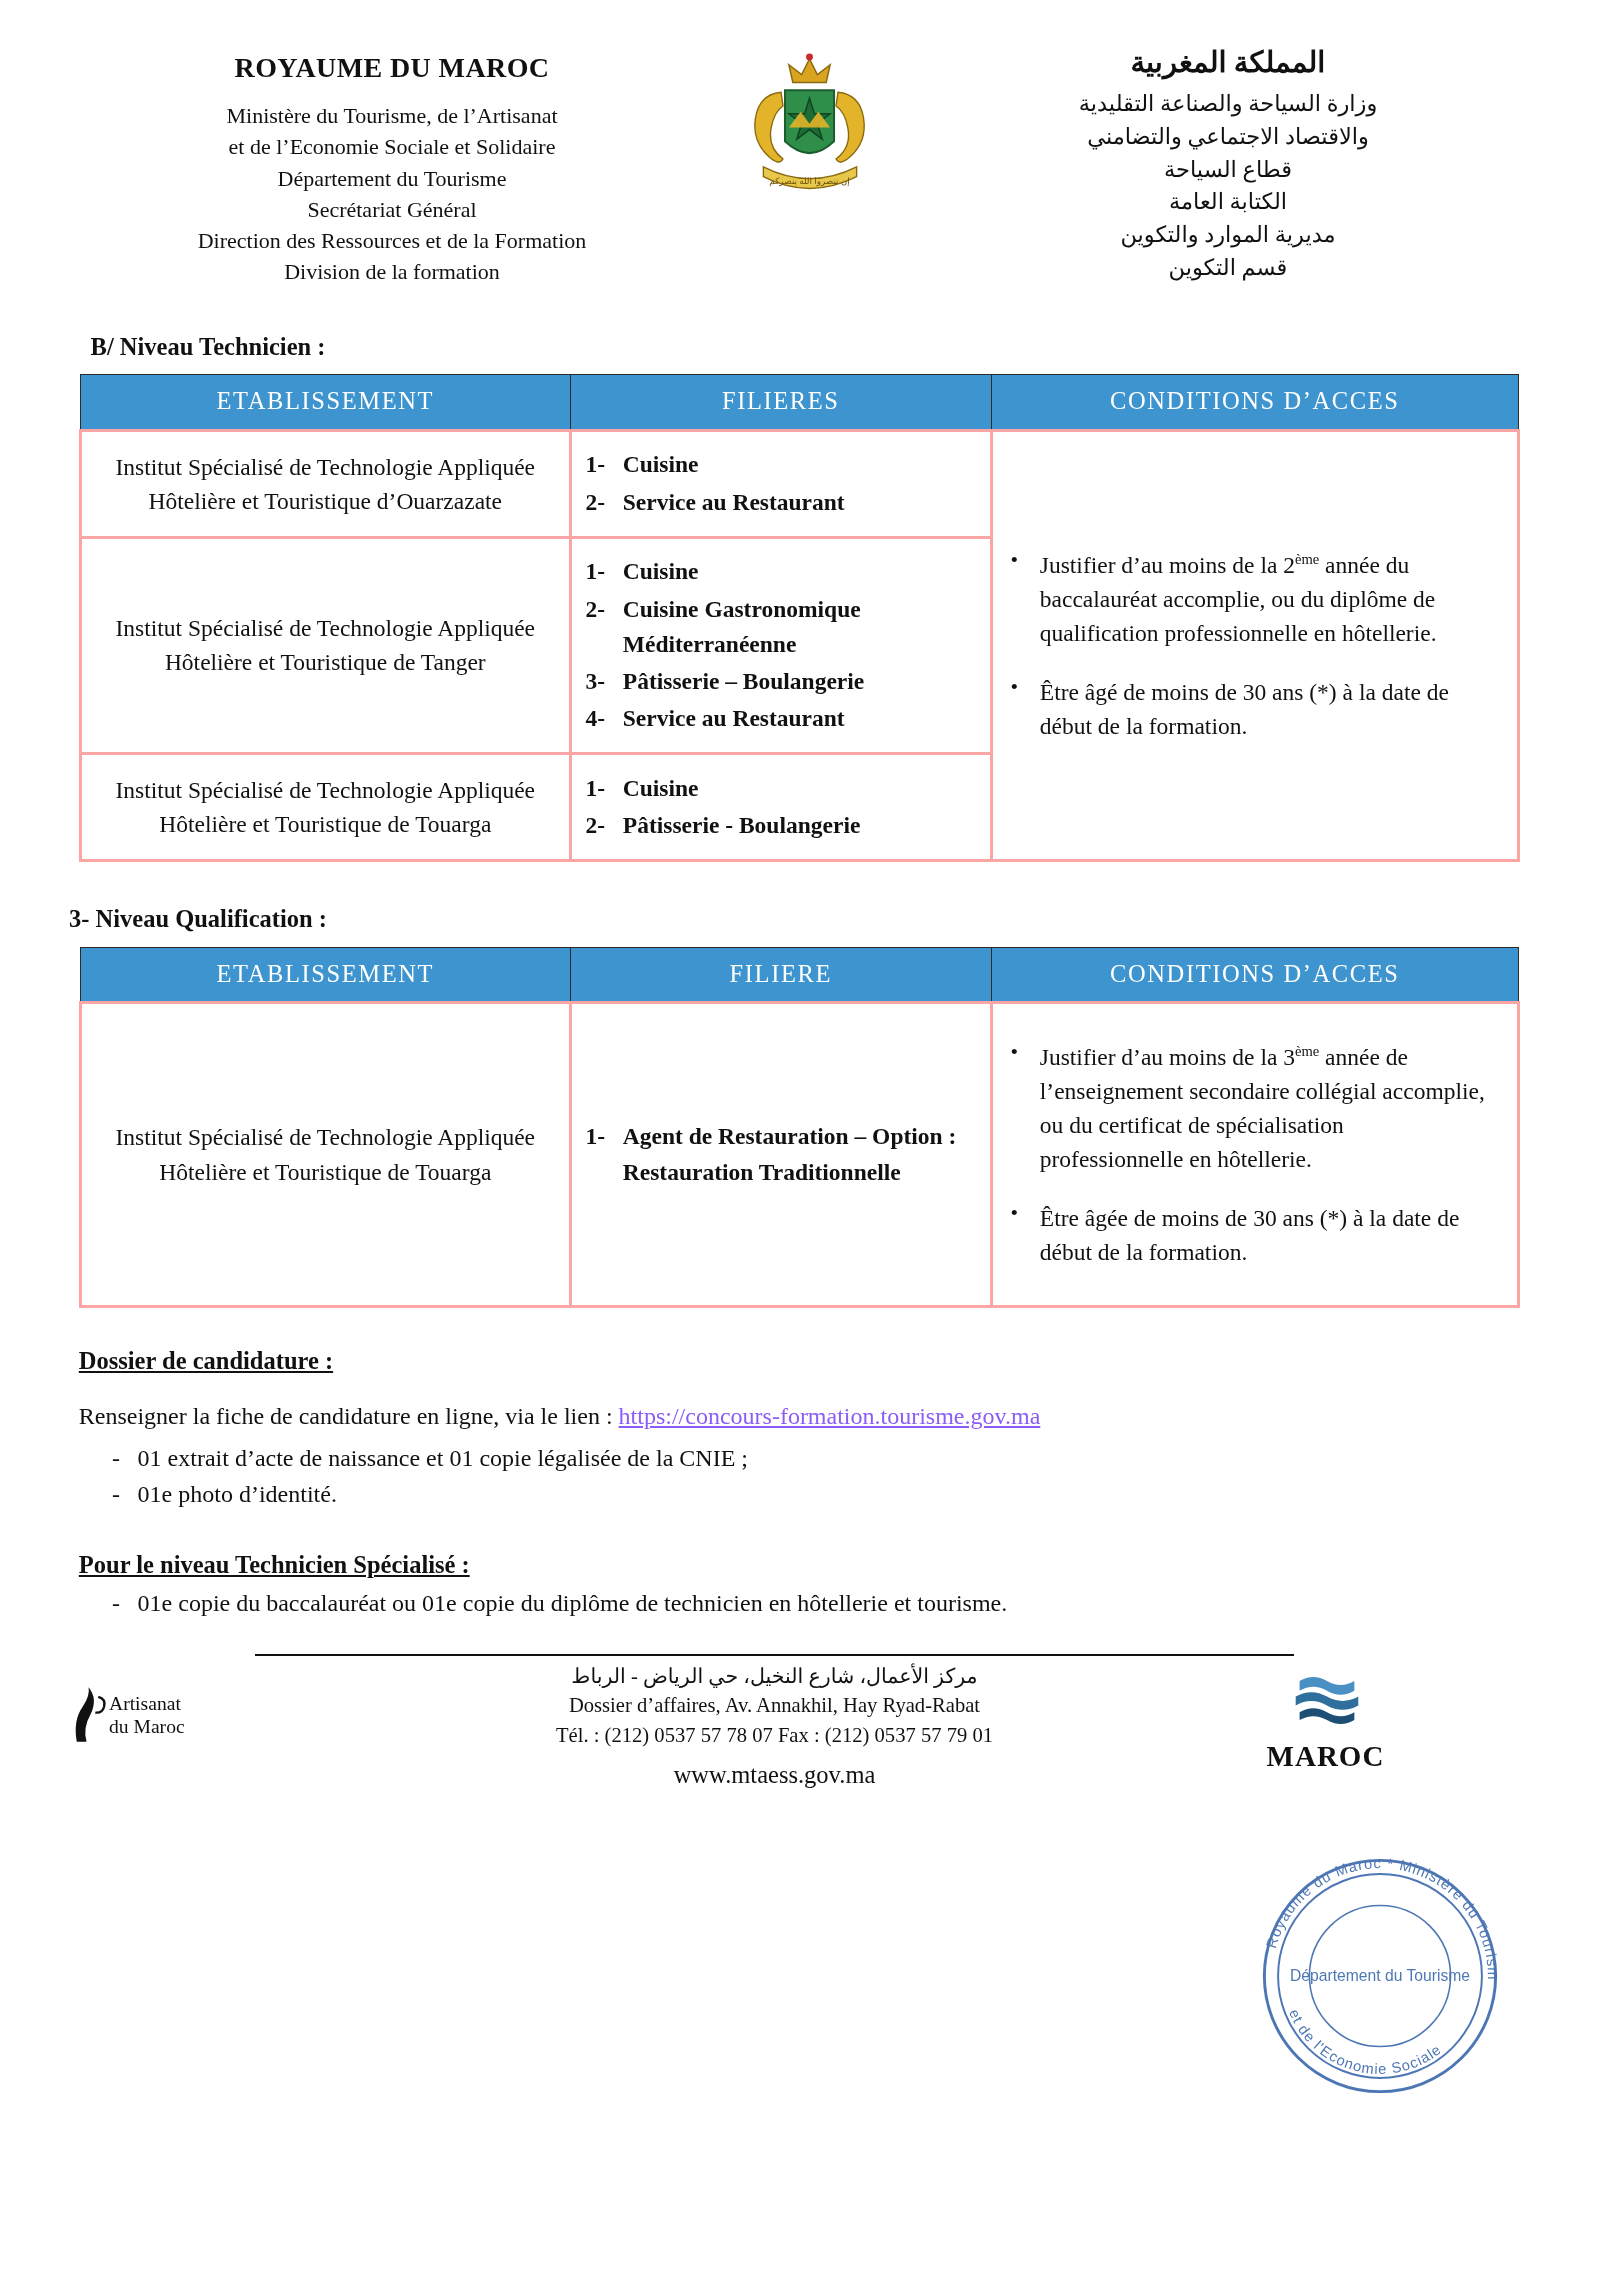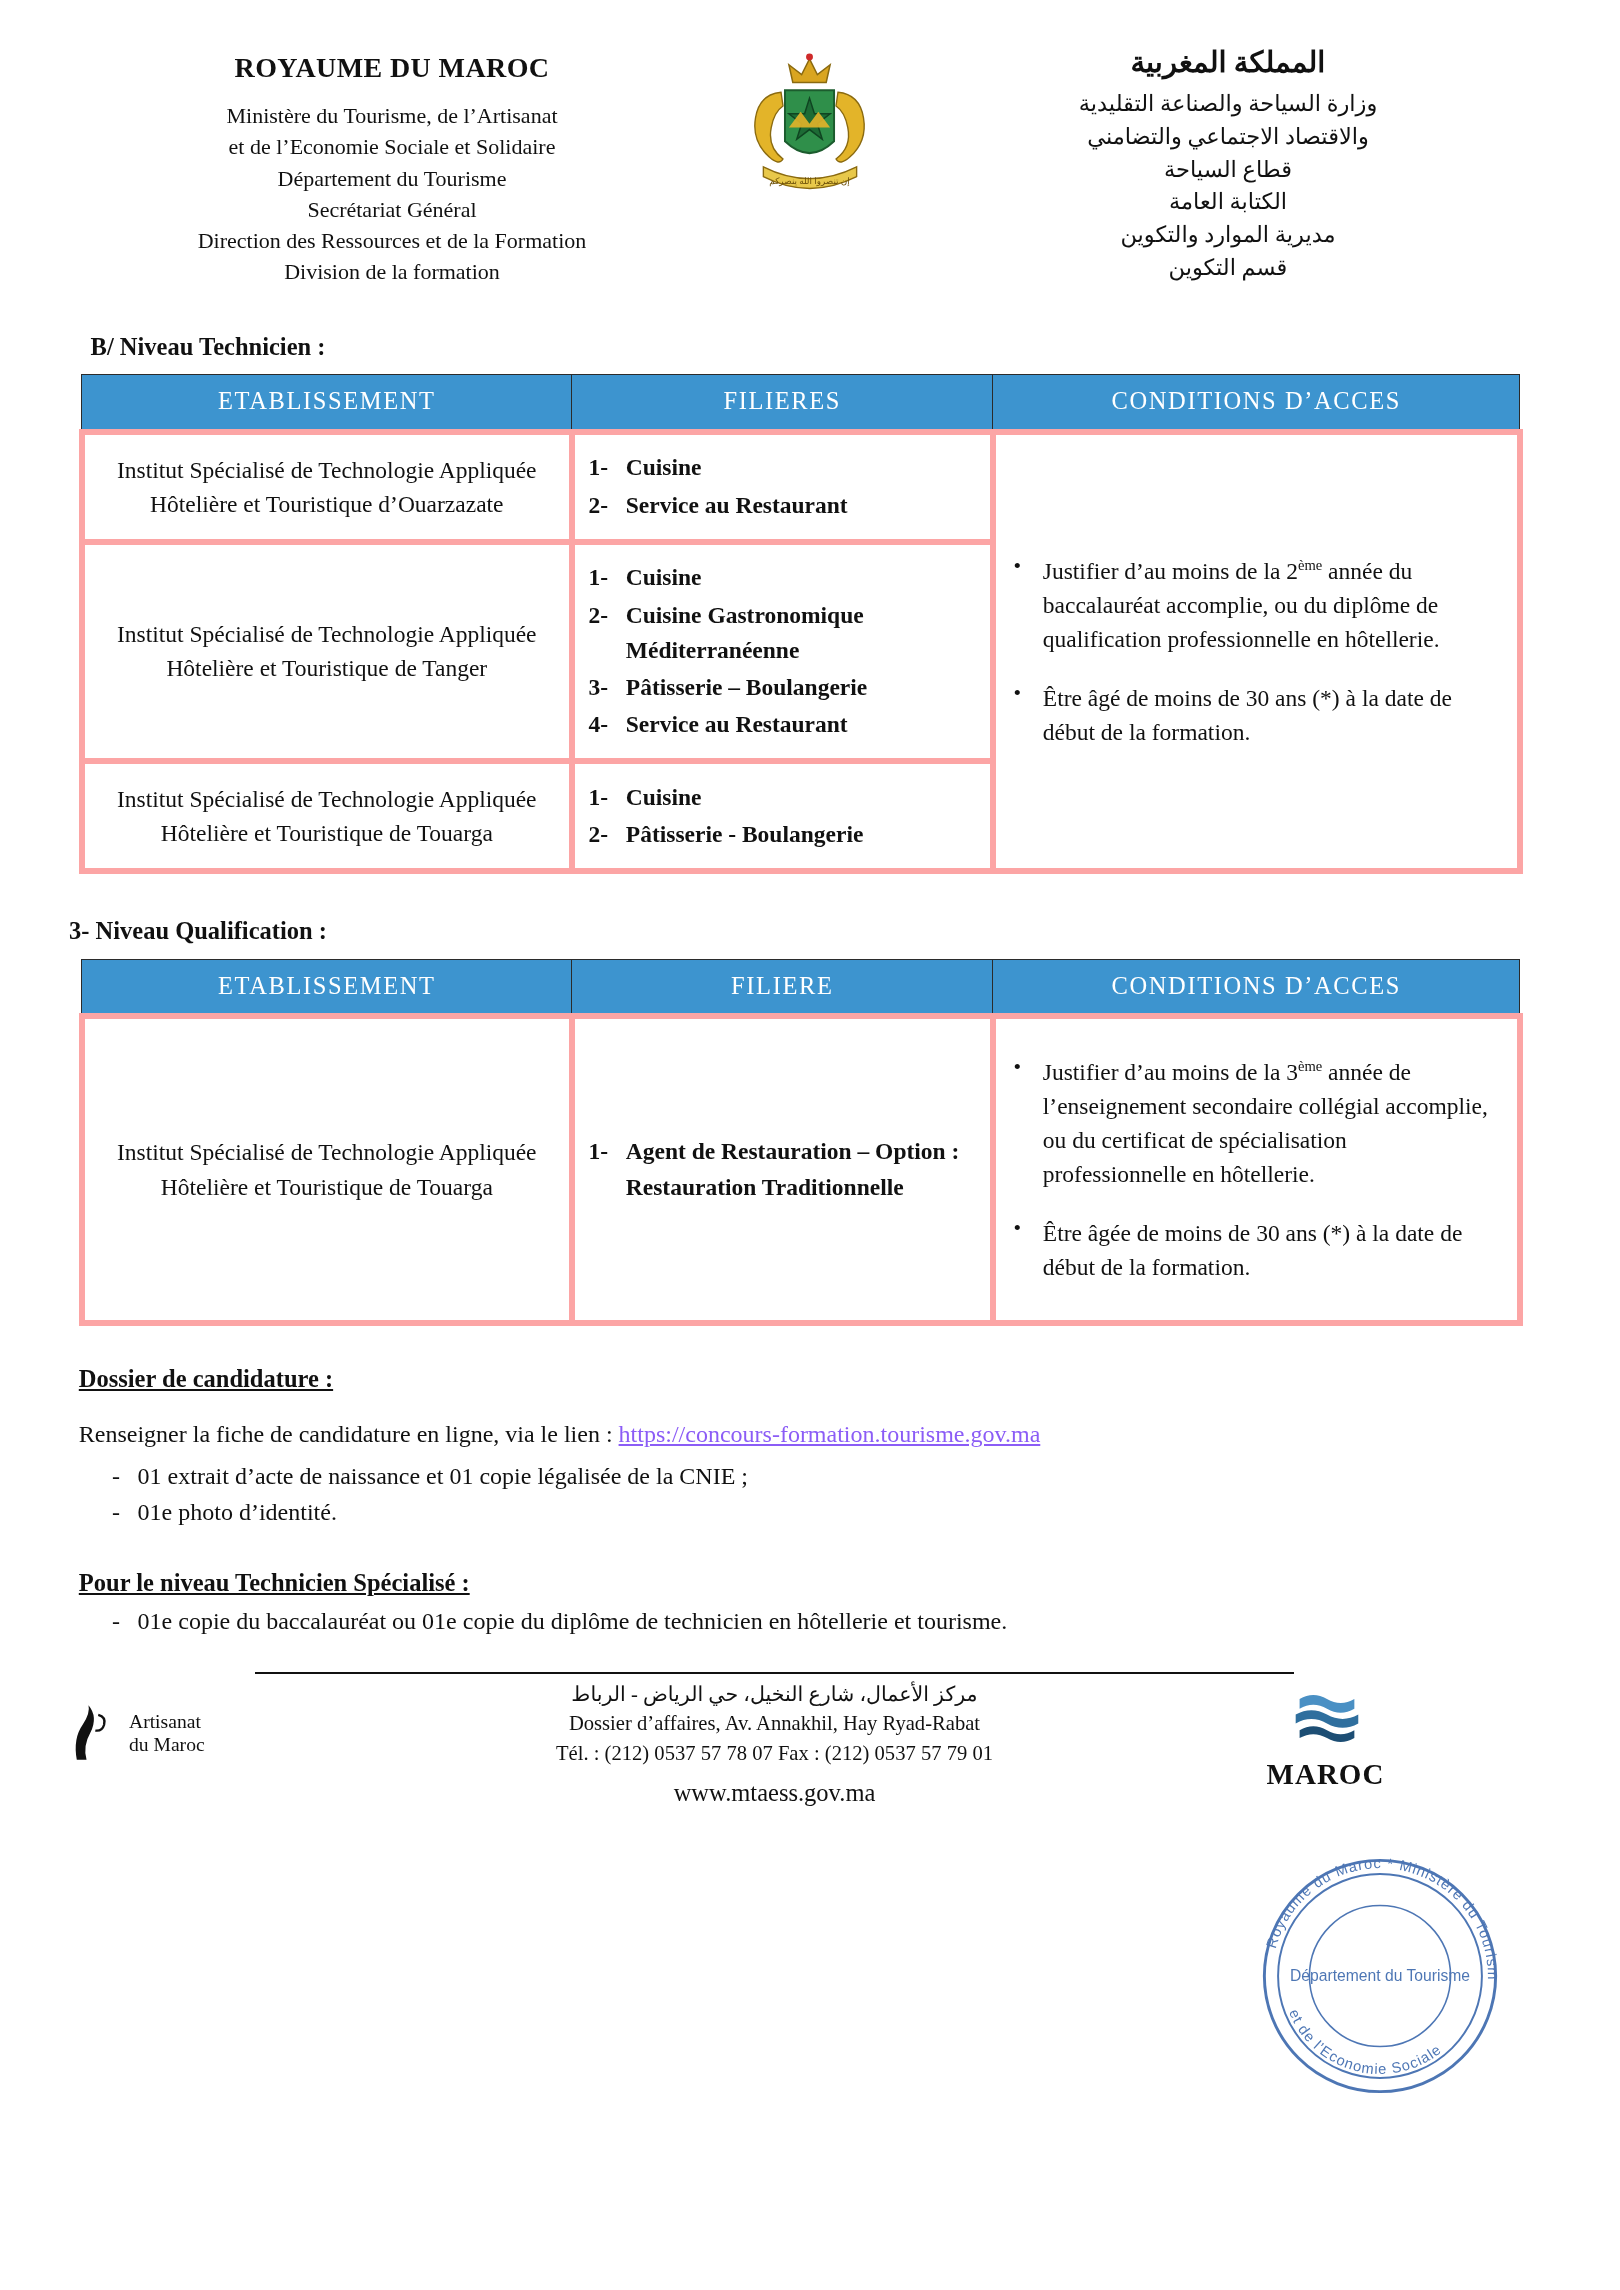--- a/index.html
+++ b/index.html
@@ -81,21 +81,21 @@
   }
 
   
   table.grid {
     border-collapse: collapse;
     width: 1439px;
     margin-left: 9.8px;
     table-layout: fixed;
   }
   table.grid th, table.grid td {
-    border: 6px solid #fca5a5;
+    border: 3px solid #fca5a5;
     vertical-align: middle;
   }
   table.grid thead th {
     background: #3d94cf;
     color: #ffffff;
     font-size: 24.5px;
     font-weight: normal;
     letter-spacing: 1.6px;
     padding: 11.8px 0 13.7px 0;
     text-align: center;
@@ -203,21 +203,21 @@
   }
   .artisanat-logo {
     position: absolute;
     left: 0;
     top: 31px;
     width: 176px;
     font-size: 19.6px;
     line-height: 1.2;
     display: flex;
     align-items: center;
-    gap: 21px;
+    gap: 1px;
   }
   .maroc-logo {
     position: absolute;
     right: 147px;
     top: 17.6px;
     width: 157px;
     text-align: center;
   }
   .maroc-logo .label {
     font-size: 29px;

